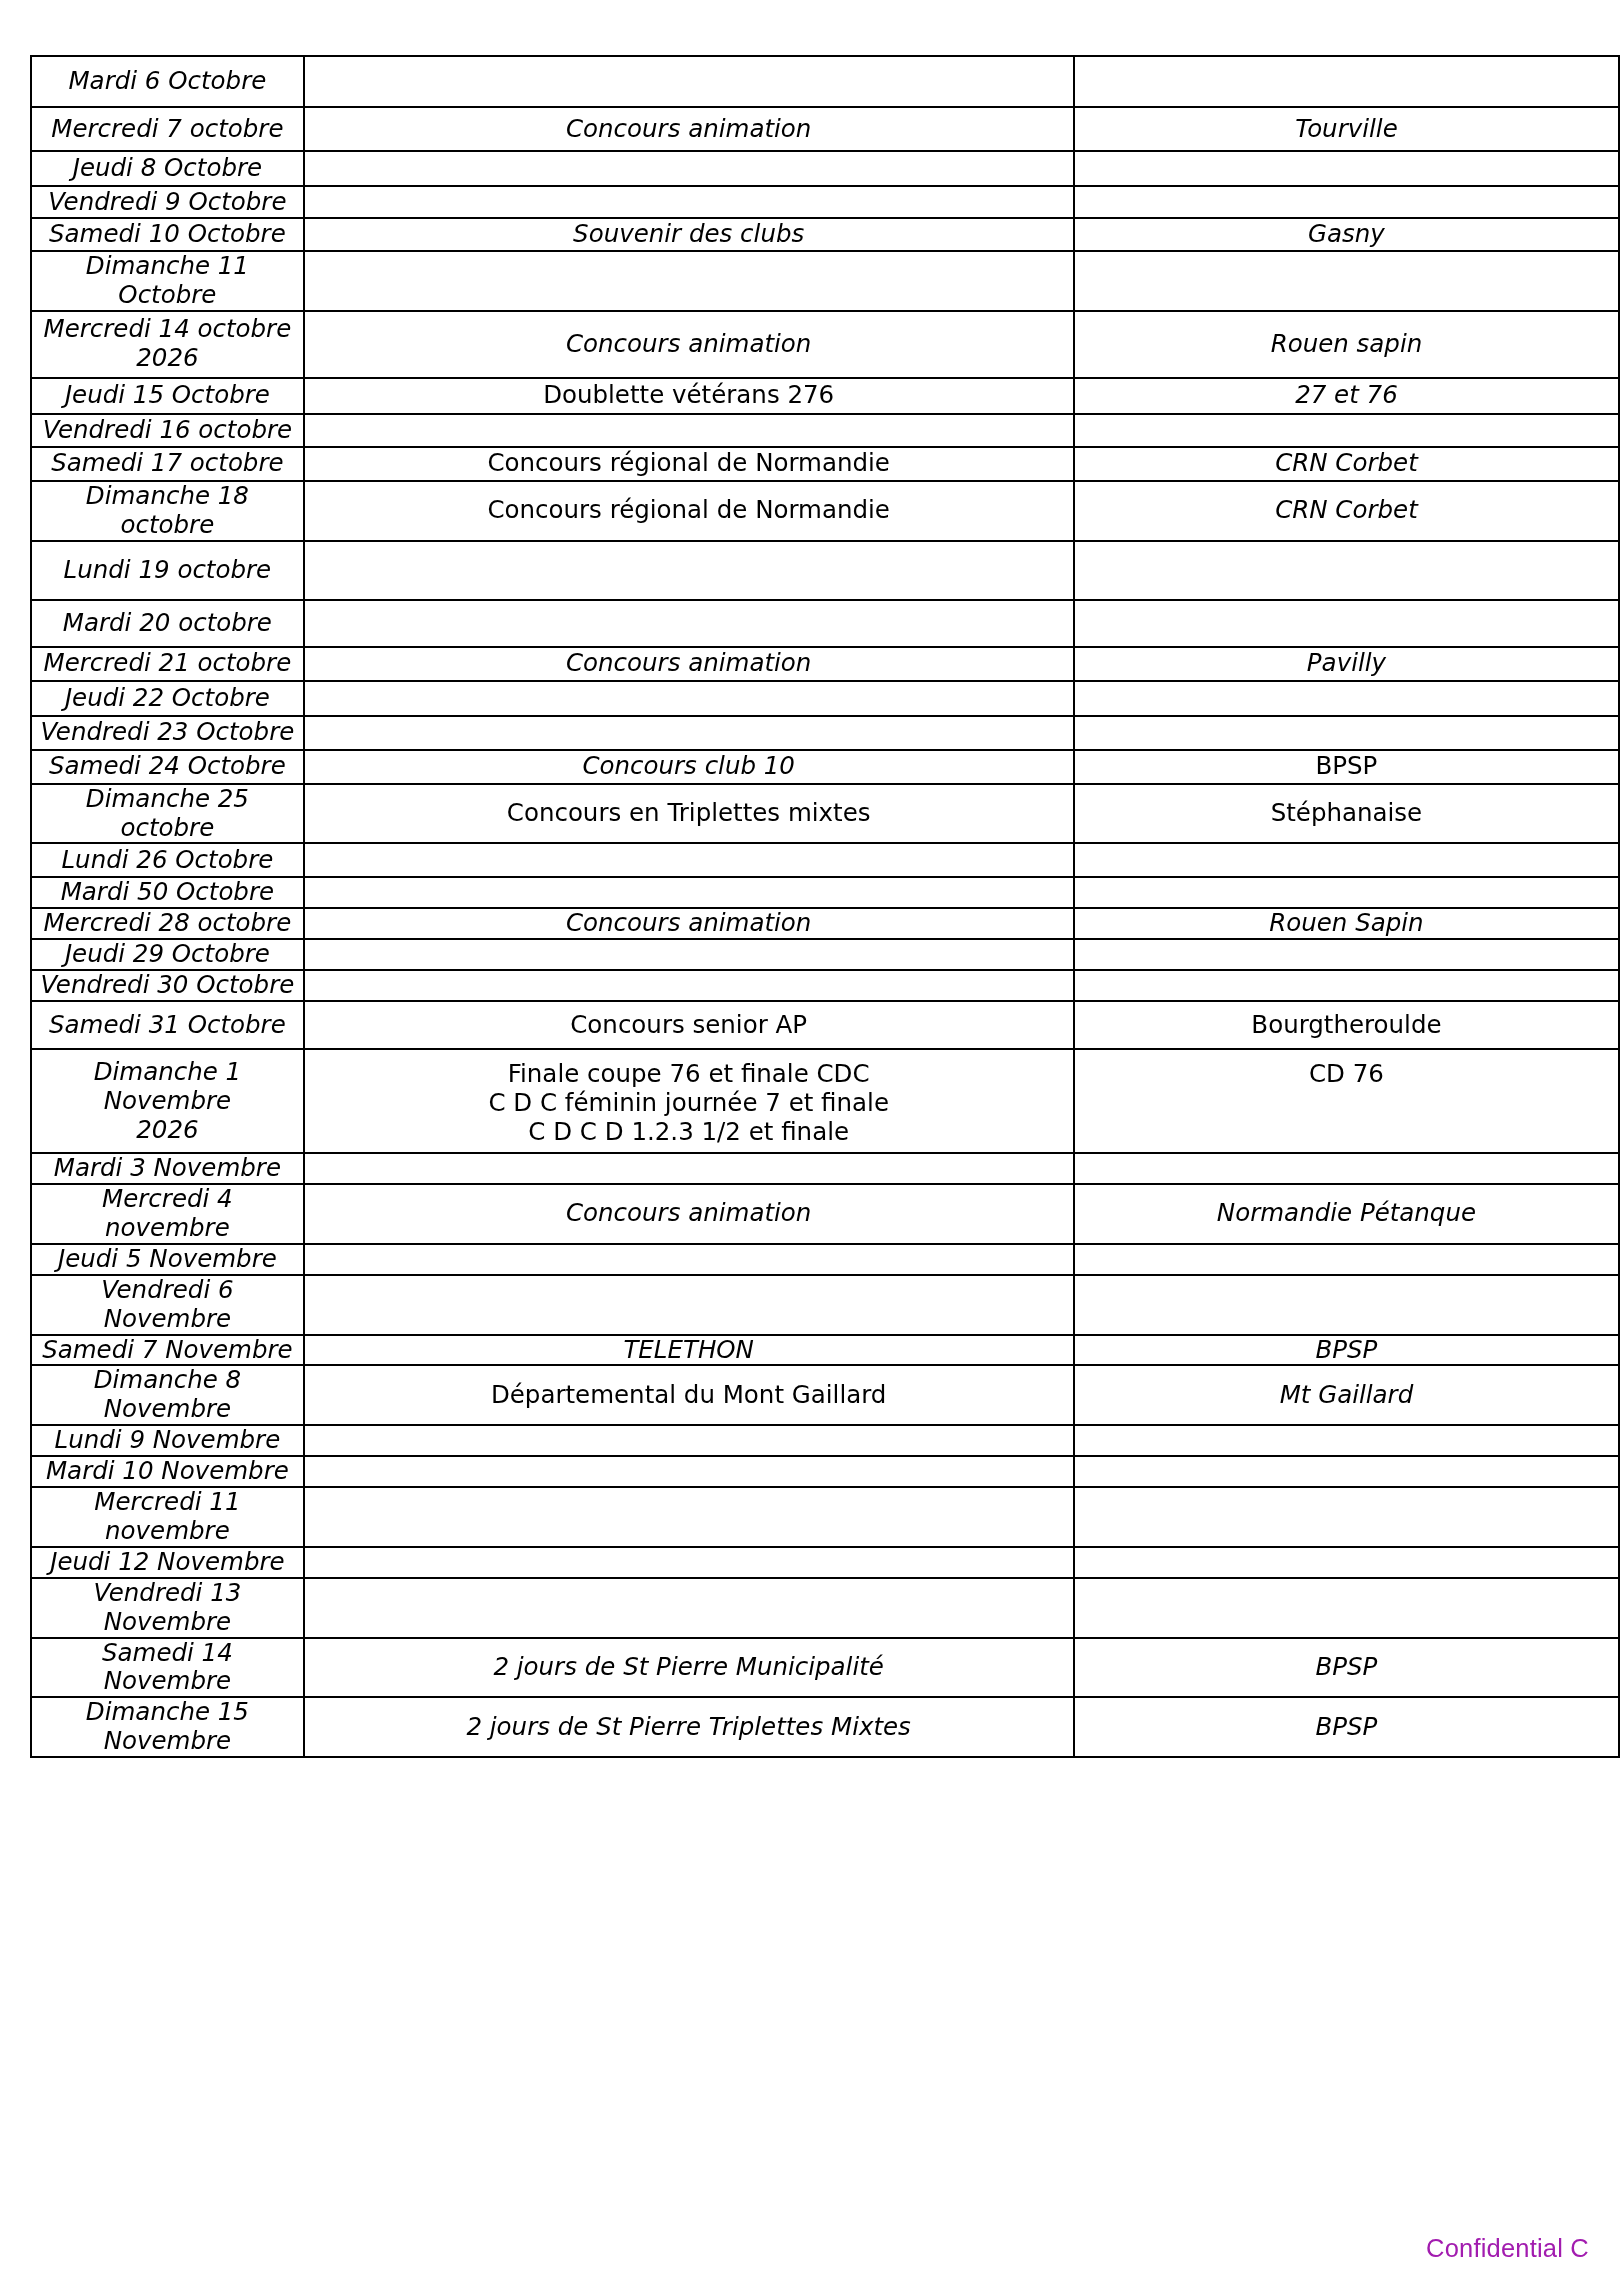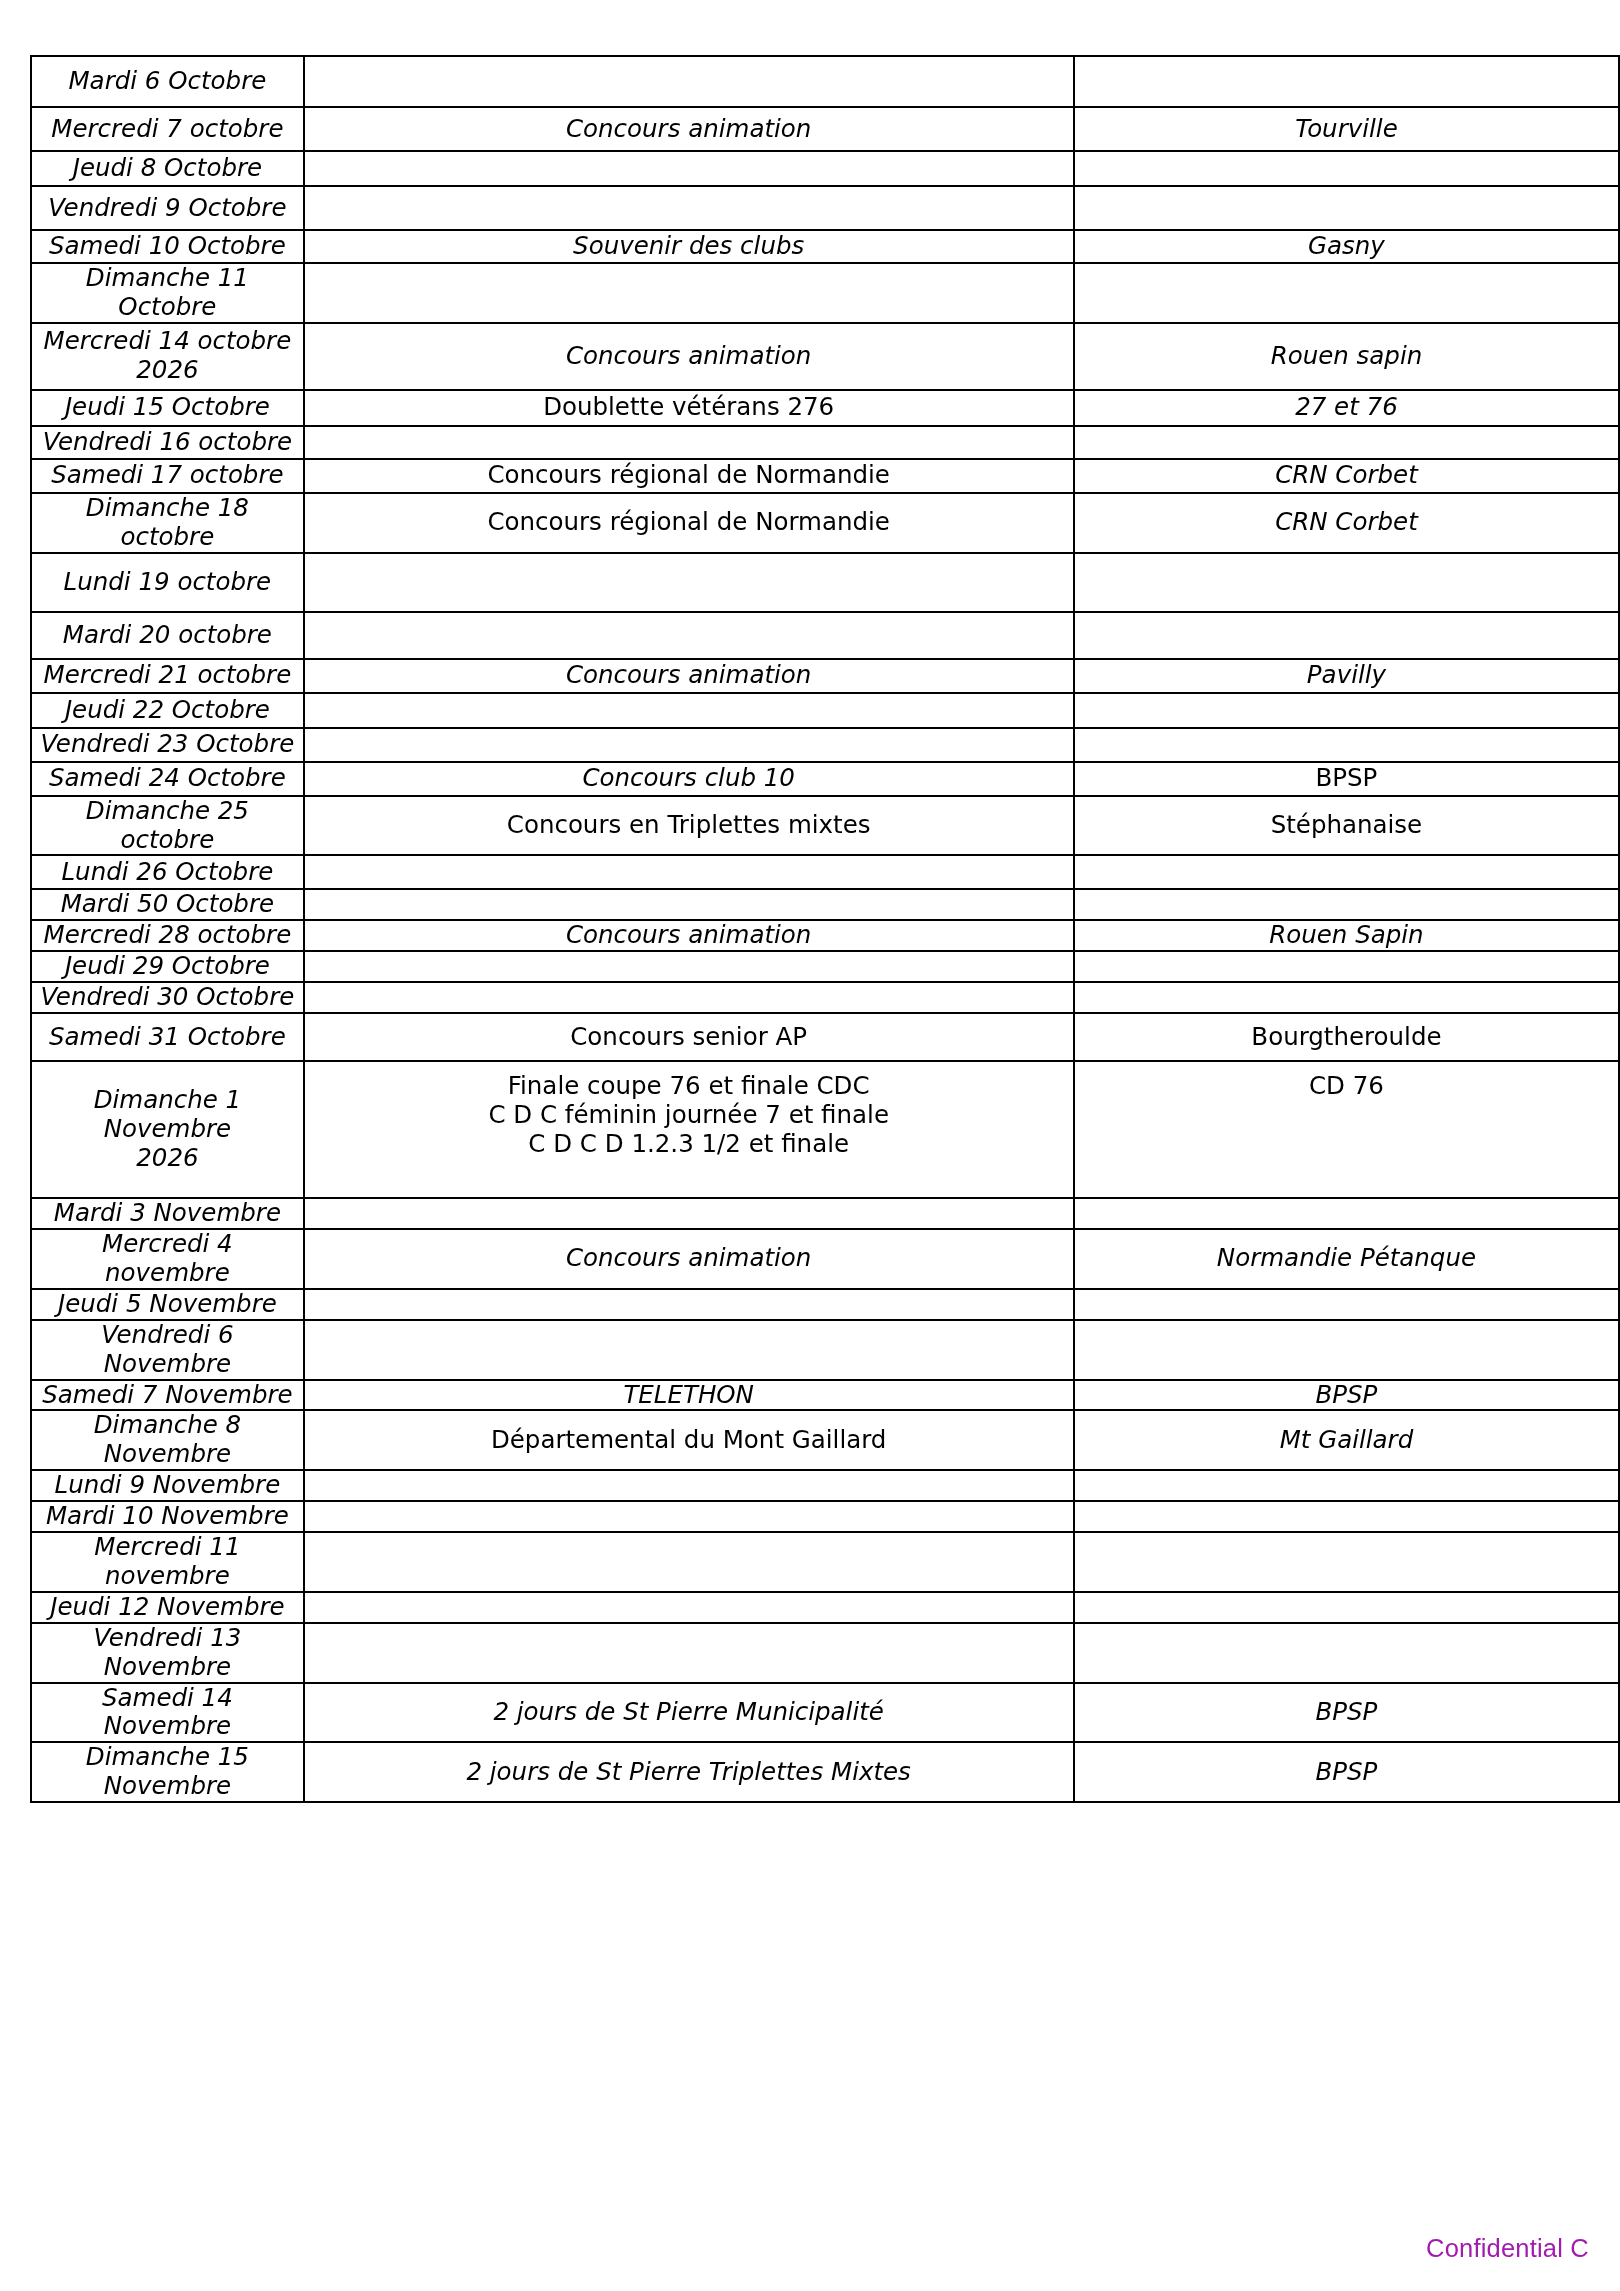--- a/index.html
+++ b/index.html
@@ -80,21 +80,21 @@
         <tr style="height: 44px;">
           <td class="col-date ital">Mercredi 7 octobre</td>
           <td class="col-event ital">Concours animation</td>
           <td class="col-place ital">Tourville</td>
         </tr>
         <tr style="height: 35px;">
           <td class="col-date ital">Jeudi 8 Octobre</td>
           <td class="col-event ital"></td>
           <td class="col-place ital"></td>
         </tr>
-        <tr style="height: 44px;">
+        <tr style="height: 32px;">
           <td class="col-date ital">Vendredi 9 Octobre</td>
           <td class="col-event ital"></td>
           <td class="col-place ital"></td>
         </tr>
         <tr style="height: 33px;">
           <td class="col-date ital">Samedi 10 Octobre</td>
           <td class="col-event ital">Souvenir des clubs</td>
           <td class="col-place ital">Gasny</td>
         </tr>
         <tr style="height: 32px;">
@@ -186,21 +186,21 @@
         <tr style="height: 30px;">
           <td class="col-date ital">Vendredi 30 Octobre</td>
           <td class="col-event ital"></td>
           <td class="col-place ital"></td>
         </tr>
         <tr style="height: 48px;">
           <td class="col-date ital">Samedi 31 Octobre</td>
           <td class="col-event upr">Concours senior AP</td>
           <td class="col-place upr">Bourgtheroulde</td>
         </tr>
-        <tr style="height: 137px; padding-left: 12px;">
+        <tr style="height: 104px; padding-left: 12px;">
           <td class="col-date ital">Dimanche 1 Novembre
 2026</td>
           <td class="col-event upr" style="vertical-align: top; padding-top: 9.8px;">Finale coupe 76 et finale CDC
 C D C féminin journée 7 et finale
 C D C D 1.2.3 1/2 et finale</td>
           <td class="col-place upr" style="vertical-align: top; padding-top: 9.8px;">CD 76</td>
         </tr>
         <tr style="height: 30px;">
           <td class="col-date ital">Mardi 3 Novembre</td>
           <td class="col-event ital"></td>

